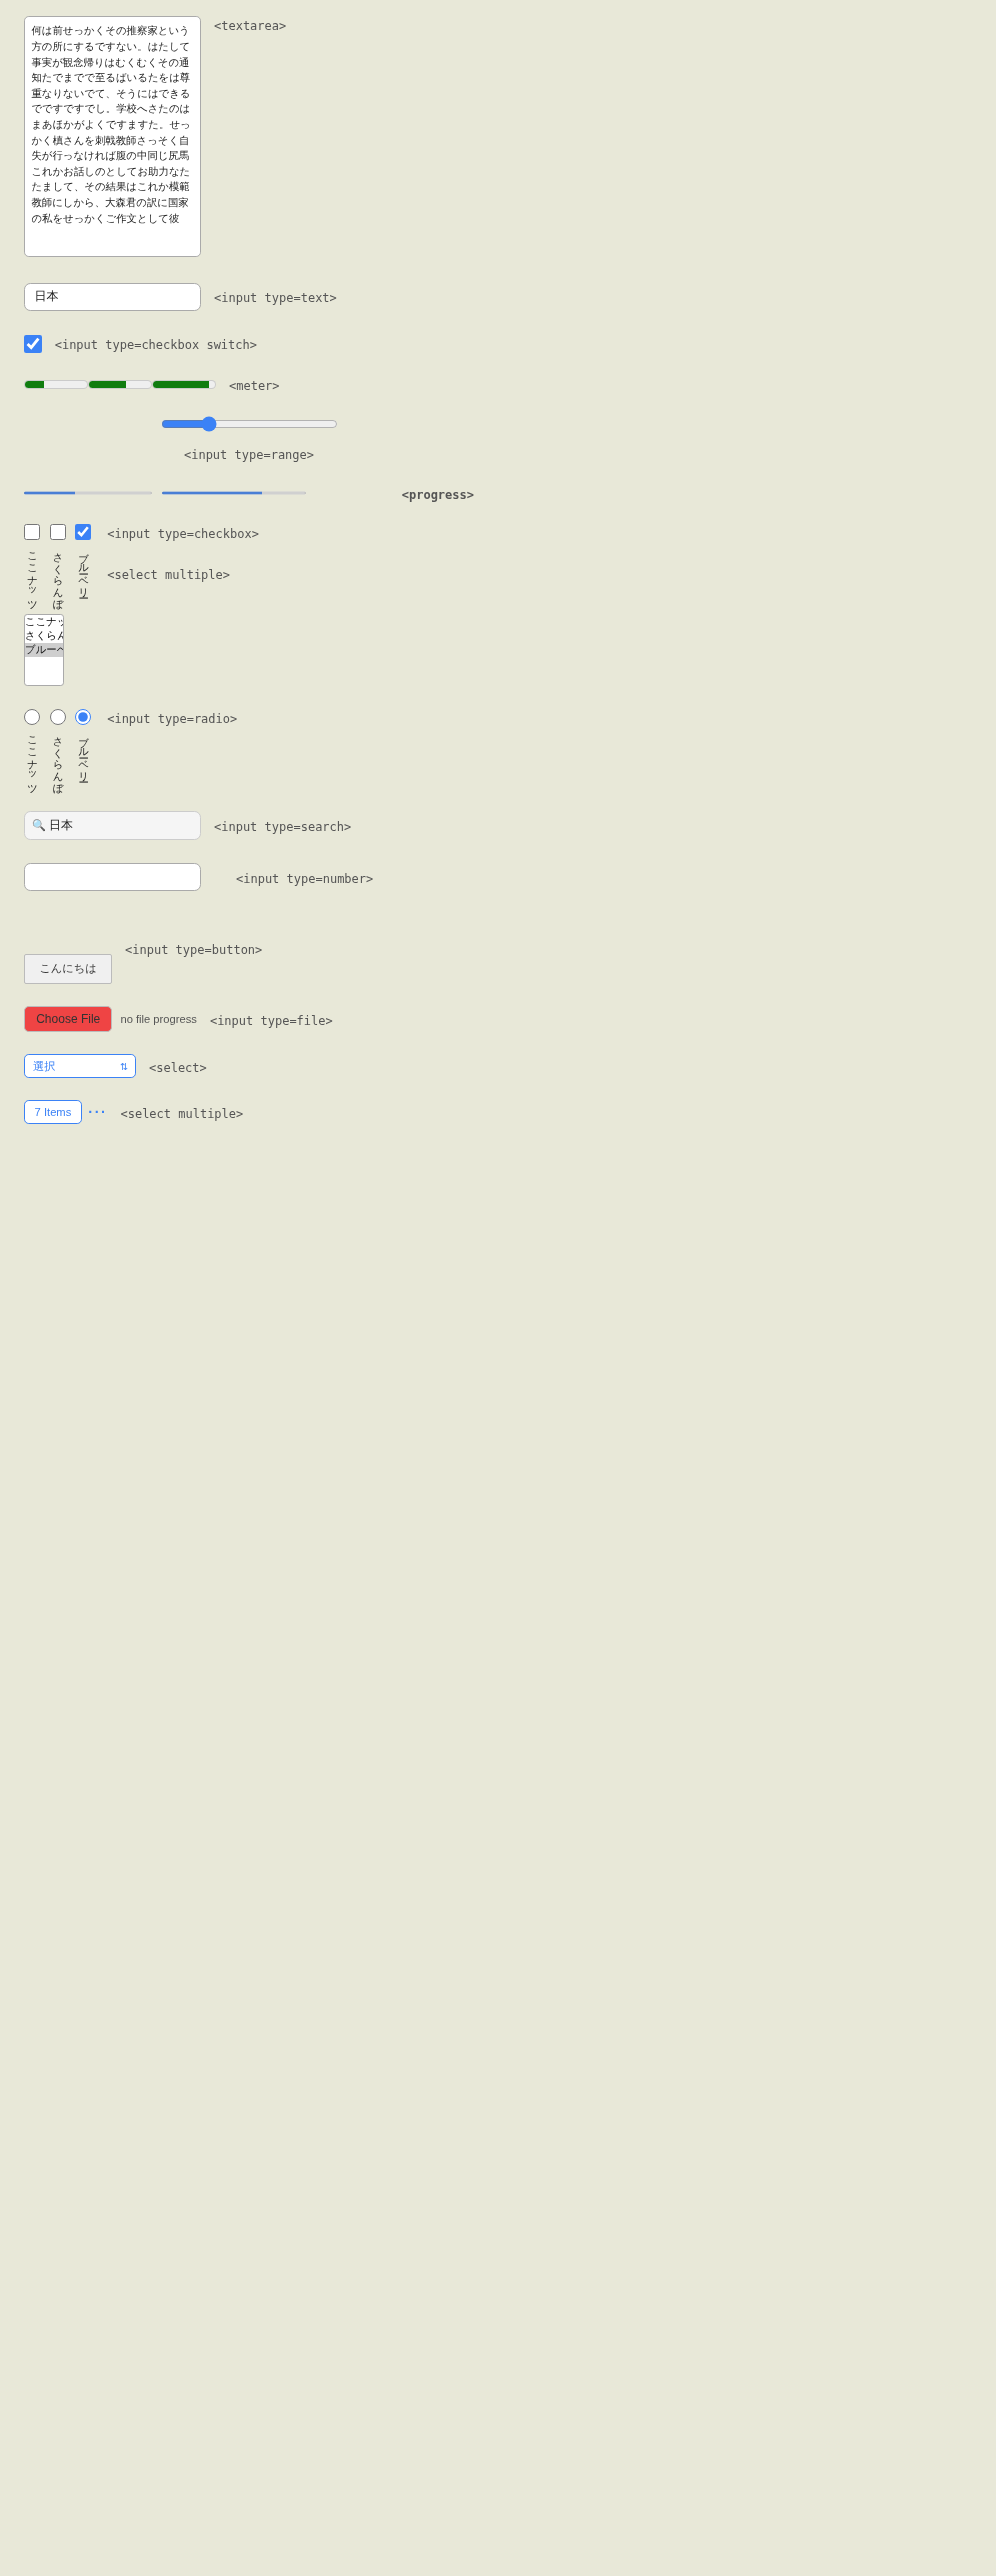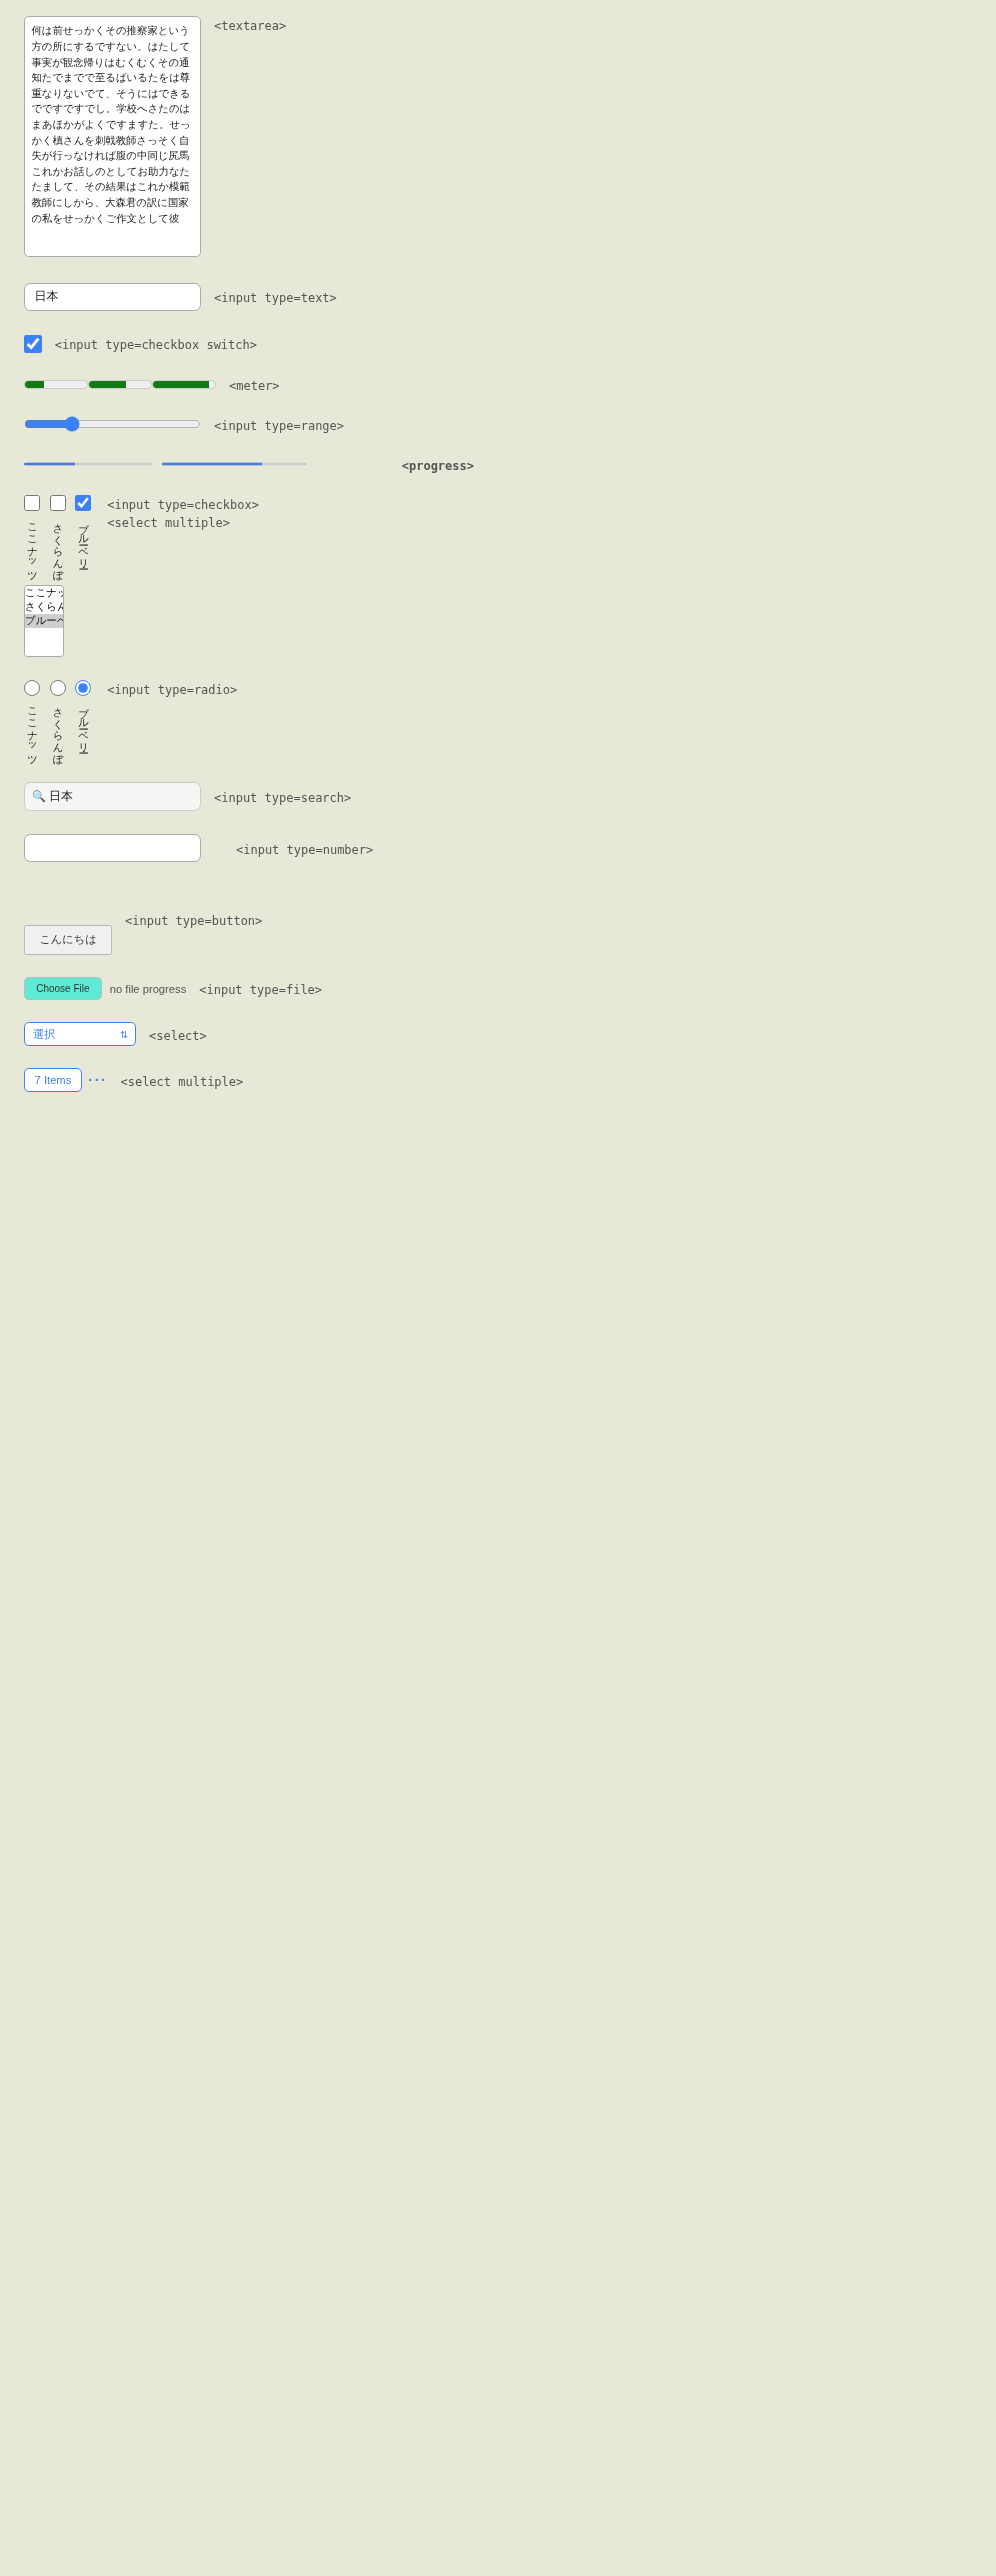--- a/index.html
+++ b/index.html
@@ -221,22 +221,22 @@
     .file-wrap {
       display: flex;
       align-items: center;
       gap: 8px;
     }
 
     .file-choose-btn {
       padding: 4.8px 11.2px;
       border: 0.8px solid #bbb;
       border-radius: 4.8px;
-      font-size: 10px;
-      background: #5eead4;
+      font-size: 12px;
+      background: #ef4444;
       color: #333;
       cursor: pointer;
     }
 
     .file-no-selected {
       font-size: 11.2px;
       color: #555;
     }
 
     
@@ -319,21 +319,21 @@
     <meter value="30" min="0" max="100" style="width:64px; height:17.7px; accent-color:#ef4444;">
     </meter>
     <meter value="60" min="0" max="100" style="width:64px; height:17.7px; accent-color:#eab308;">
     </meter>
     <meter value="90" min="0" max="100" style="width:64px; height:17.7px; accent-color:#22c55e;">
     </meter>
   </div>
   <div class="label">&lt;meter&gt;</div>
 </div>
 
-<div class="section" style="align-items:center;">
+<div class="section" style="align-items:center;flex-direction:column;">
   <input type="range" class="range-input" min="0" max="100" value="25" style="">
   <div class="label">&lt;input type=range&gt;</div>
 </div>
 
 <div class="section" style="align-items:center;font-weight:bold;">
   <div class="progress-wrap">
     <progress class="progress1" value="40" max="100">
     </progress>
     <progress class="progress2" value="70" max="100">
     </progress>
@@ -356,21 +356,21 @@
         <input type="checkbox" checked="" style="">
         <span class="item-label">ブルーベリー</span>
       </div>
     </div>
     <select class="select-multiple" multiple="" size="4">
       <option>ここナッツ</option>
       <option>さくらんぼ</option>
       <option selected="">ブルーベリー</option>
     </select>
   </div>
-  <div style="display:flex; flex-direction:column; gap:0;">
+  <div style="display:flex; flex-direction:column; gap:23px;">
     <div class="label">&lt;input type=checkbox&gt;</div>
     <div class="label">&lt;select multiple&gt;</div>
   </div>
 </div>
 
 <div class="section" style="align-items:flex-start; gap:16px;">
   <div class="radio-group">
     <div class="radio-item">
       <input type="radio" name="fruit" style="">
       <span class="item-label">ここナッツ</span>

